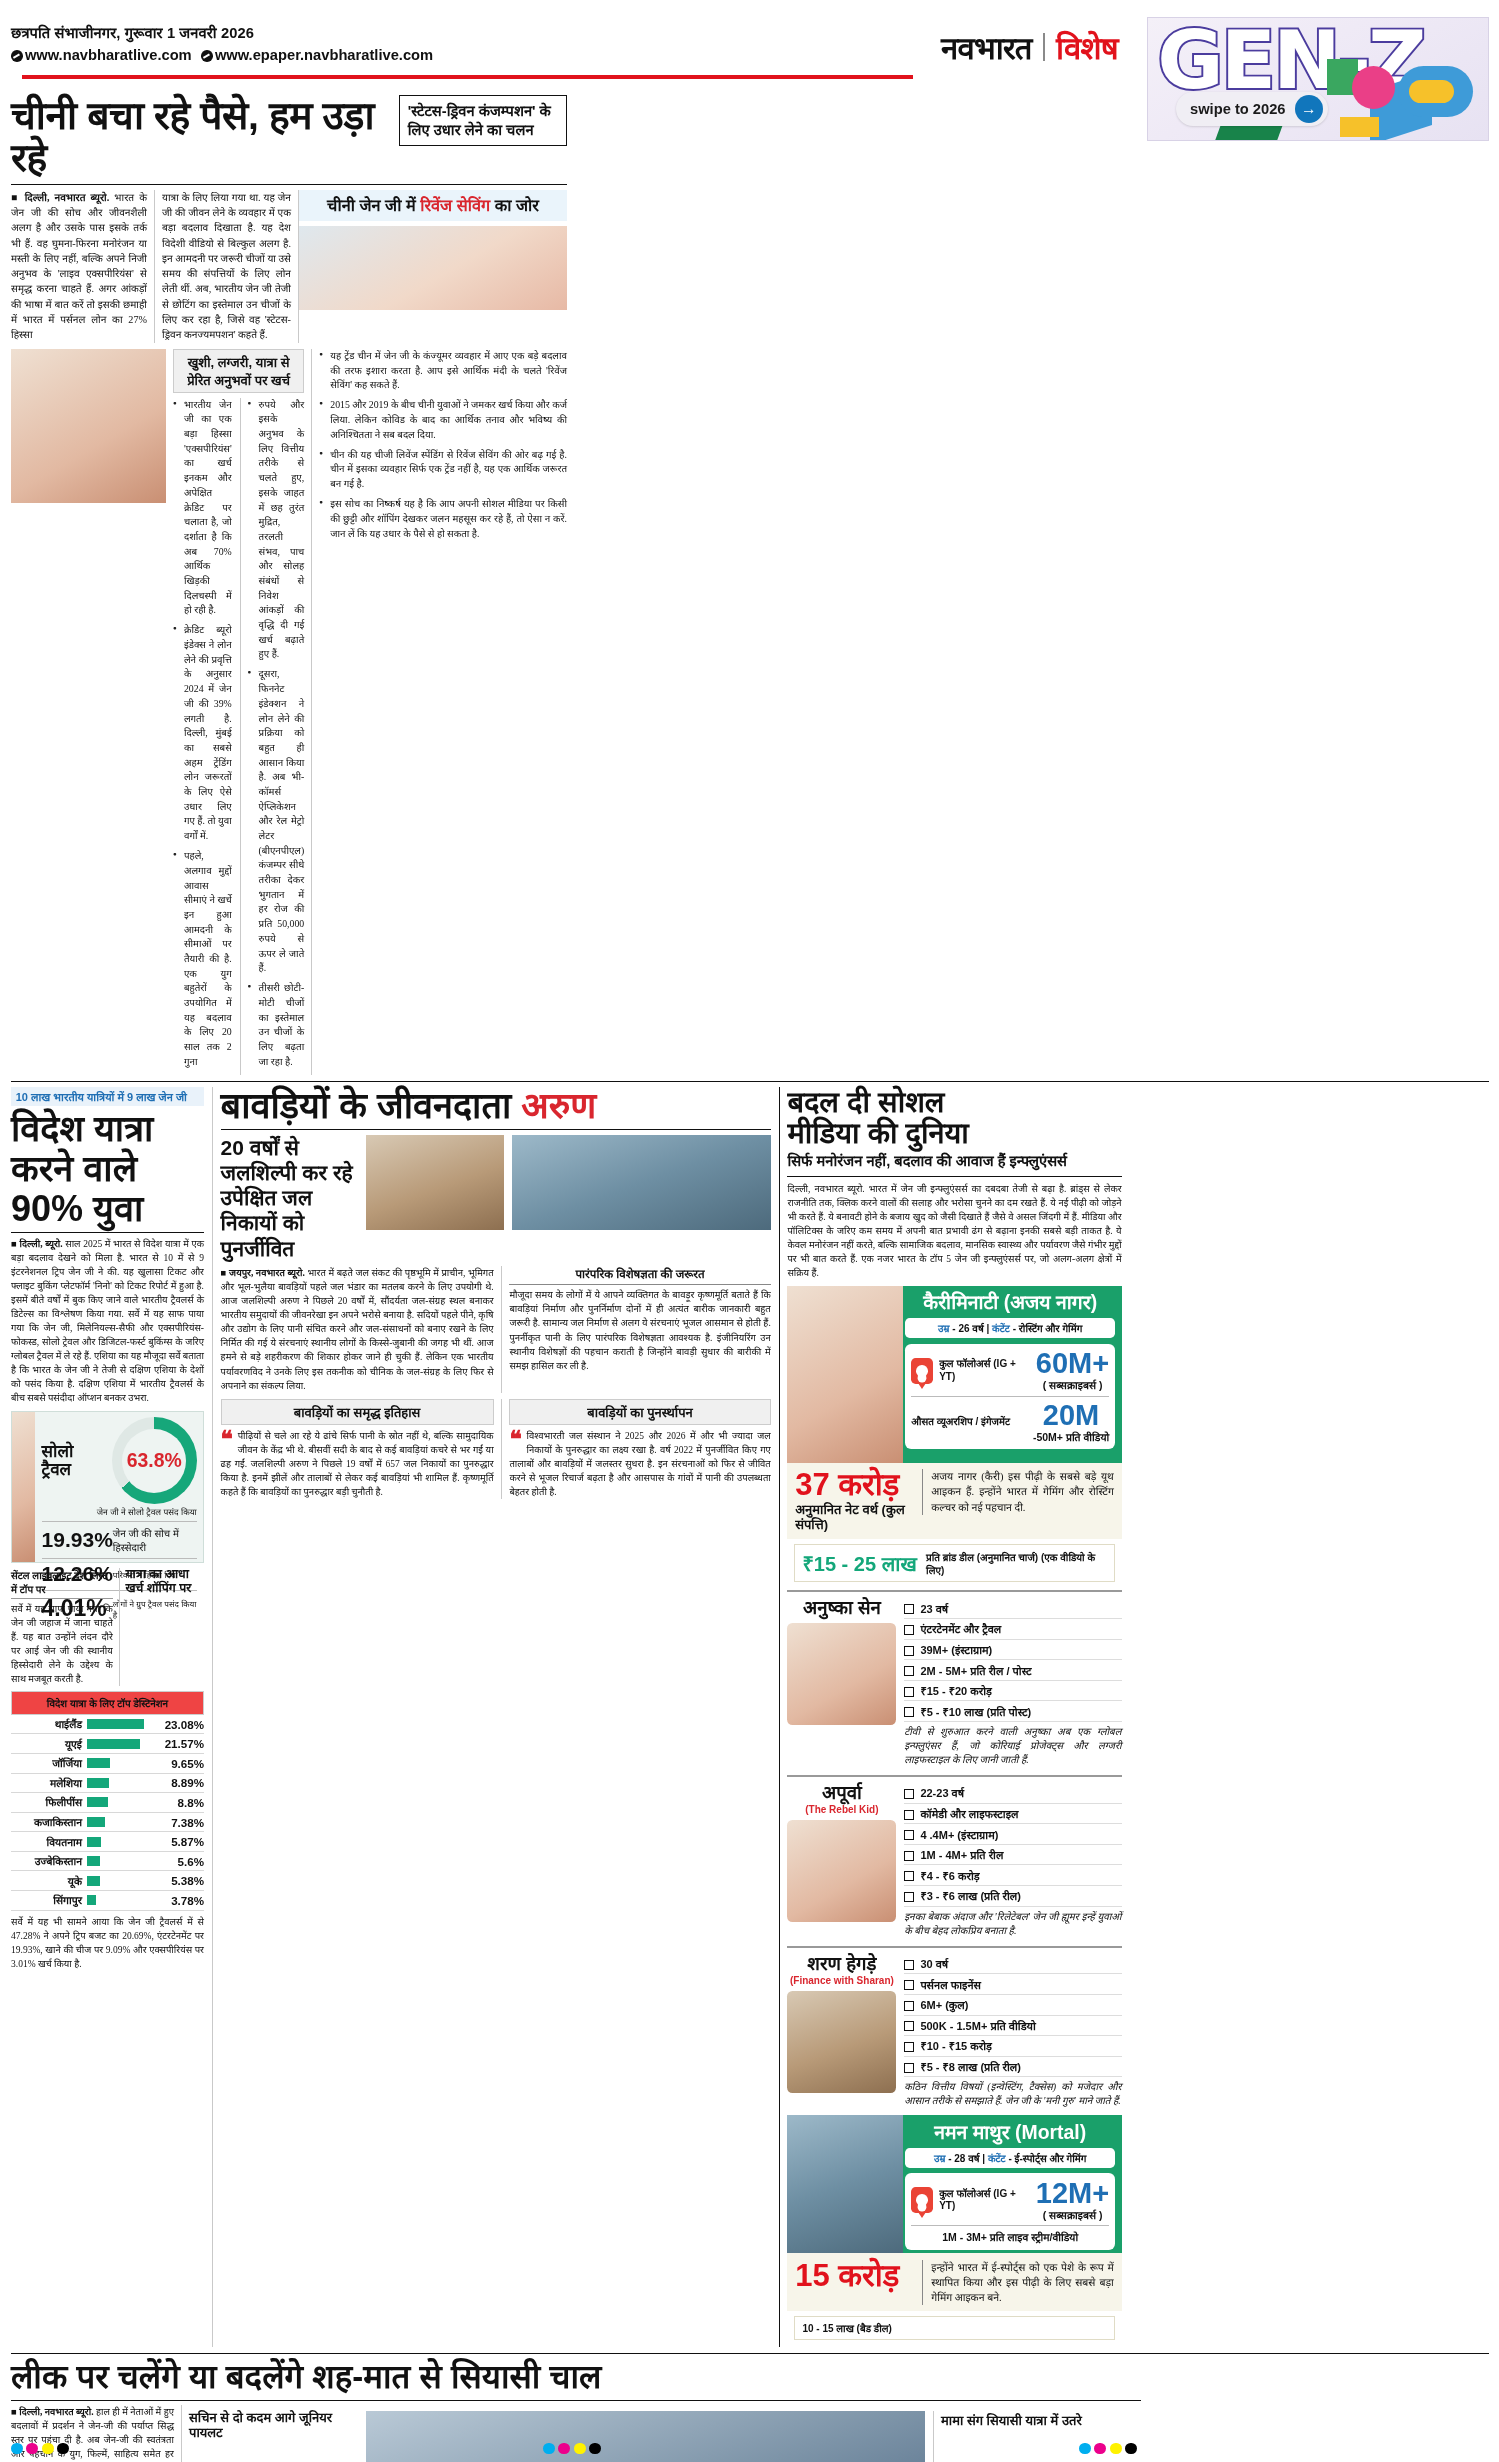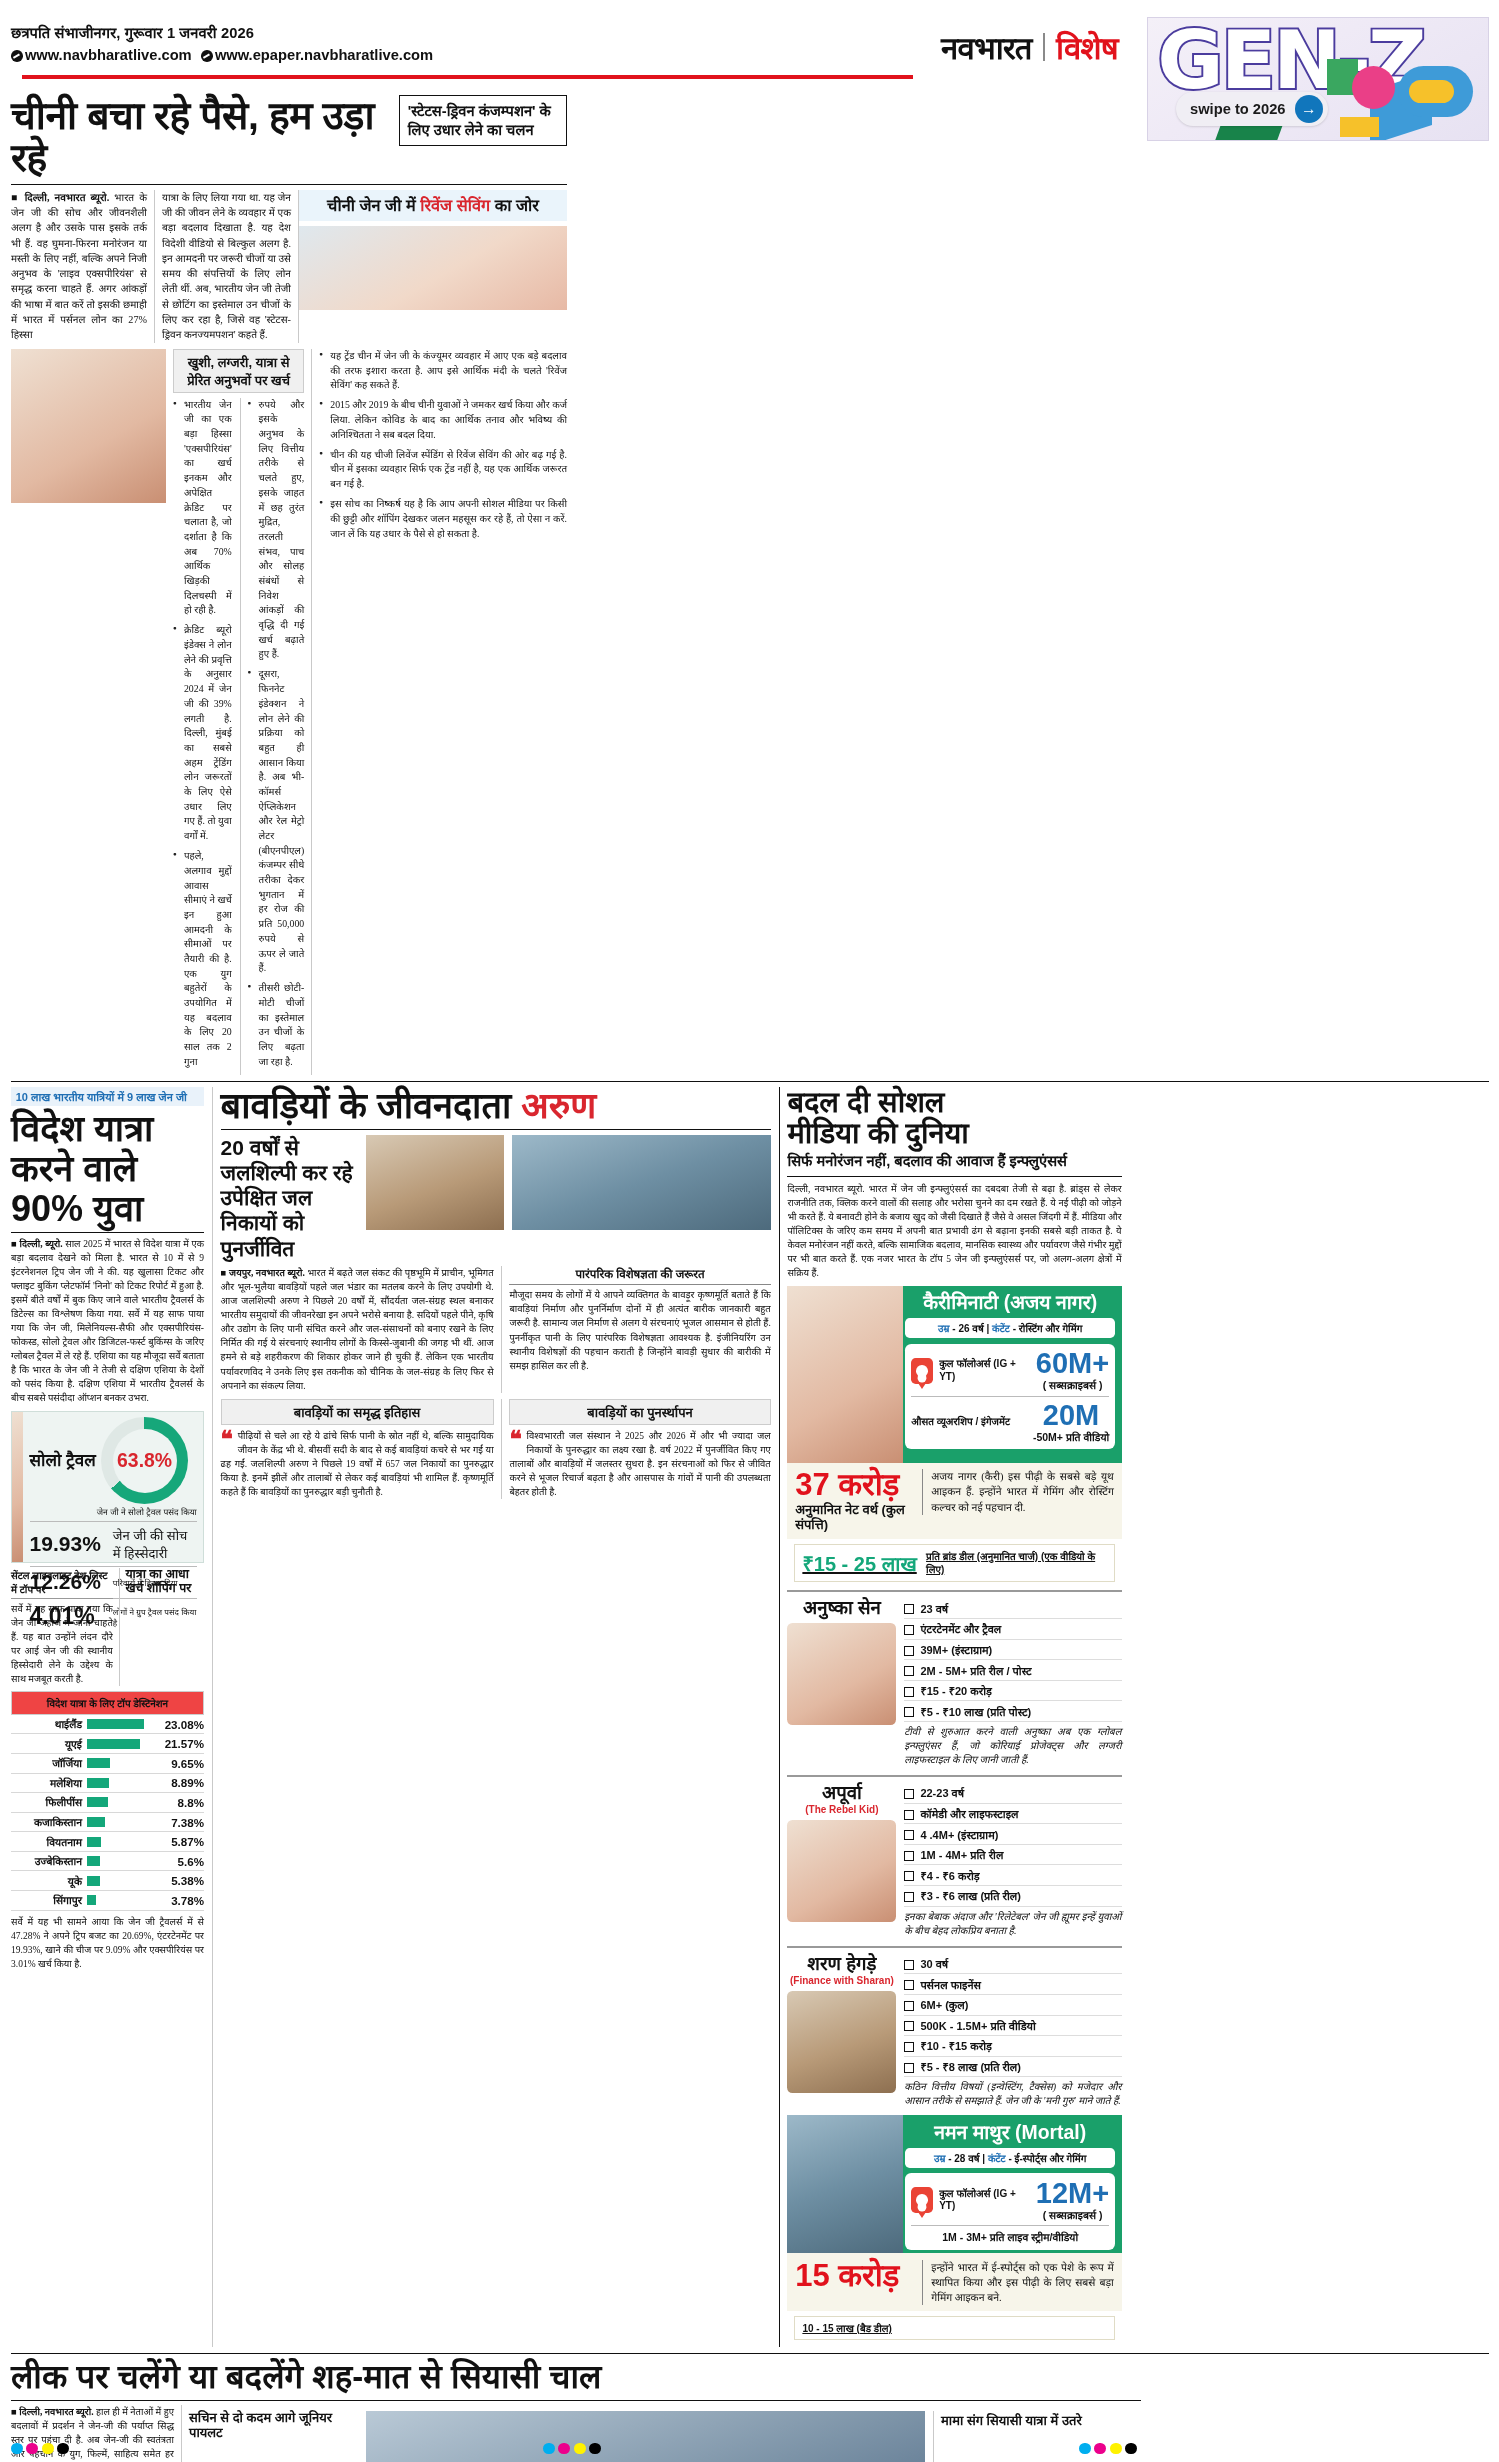--- a/index.html
+++ b/index.html
@@ -121,21 +121,21 @@
   .inf-big{ font-size:29px;font-weight:900;color:#1f6fb4;line-height:1;}
   .inf-sub{ font-size:10.5px;font-weight:700;}
   .pin{width:23px;height:26px;background:#ea4335;border-radius:4.7px 4.7px 4.7px 4.7px;position:relative;display:flex;align-items:center;justify-content:center;}
   .pin::after{content:"";position:absolute;bottom:-5.4px;left:7px;border-left:4.7px solid transparent;border-right:4.7px solid transparent;border-top:6.2px solid #ea4335;}
   .pin .person{width:11.6px;height:11.6px;border-radius:50%;background:#fff;box-shadow:0 7px 0 -1.6px #fff;}
 
   .crore-band{ background:#f7f5ea; padding:6.2px 7.8px; display:flex; gap:9.3px; align-items:flex-start;}
   .crore-num{ font-size:31px;font-weight:900;color:#e1121c;line-height:1;}
   .crore-lbl{ font-size:13px;font-weight:800;line-height:1.15;margin-top:3.1px;}
   .crore-txt{ flex:1;border-left:1.6px solid #888;padding-left:7.8px;font-size:10.5px;line-height:1.45;text-align:justify;font-family:"Liberation Serif",serif;}
-  .deal-band{ background:#fff;border:0.8px solid #e0dcc6;margin:4.7px 6.2px 6.2px;padding:4.7px 7.8px;display:flex;gap:9.3px;align-items:flex-start;text-decoration:underline;}
+  .deal-band{ background:#fff;border:0.8px solid #e0dcc6;margin:4.7px 6.2px 6.2px;padding:4.7px 7.8px;display:flex;gap:9.3px;align-items:flex-end;}
   .deal-num{ font-size:20px;font-weight:900;color:#14a77a;white-space:nowrap;}
   .deal-txt{ font-size:10px;line-height:1.3;font-weight:600;}
 
   
   .prof{ display:flex; gap:7.8px; padding-top:6.2px;}
   .prof-l{ width:109px; text-align:center;}
   .prof-name{ font-size:18.6px;font-weight:900;line-height:1.05;}
   .prof-sub{ font-size:10px;font-weight:800;color:#d9262e;margin-top:1.6px;}
   .prof-img{ width:109px;height:102px;margin-top:4.7px;border-radius:5.4px;}
   .prof-r{ flex:1;}
@@ -272,21 +272,21 @@
           <div style="display:flex;align-items:center;gap:5.4px;">
             <div style="font-size:17px;font-weight:900;line-height:1.05;">सोलो ट्रैवल</div>
             <div class="donut">
               <span class="val">63.8%</span>
             </div>
           </div>
           <div style="font-size:8.5px;text-align:right;margin-top:1.6px;">जेन जी ने सोलो ट्रैवल पसंद किया</div>
           <hr class="thin">
           <div style="display:flex;justify-content:space-between;align-items:center;">
             <span class="bigstat">19.93%</span>
-            <span style="font-size:13px;width:84px;margin-left:12px;">जेन जी की सोच में हिस्सेदारी</span>
+            <span style="font-size:10px;width:84px;">जेन जी की सोच में हिस्सेदारी</span>
           </div>
           <hr class="thin">
           <div style="display:flex;justify-content:space-between;align-items:center;">
             <span class="bigstat">12.26%</span>
             <span style="font-size:8.2px;width:84px;">परिवारों में हिस्सा दिया</span>
           </div>
           <hr class="thin">
           <div style="display:flex;justify-content:space-between;align-items:center;">
             <span class="redstat">4.01%</span>
             <span style="font-size:8.2px;width:84px;">लोगों ने ग्रुप ट्रैवल पसंद किया है</span>

